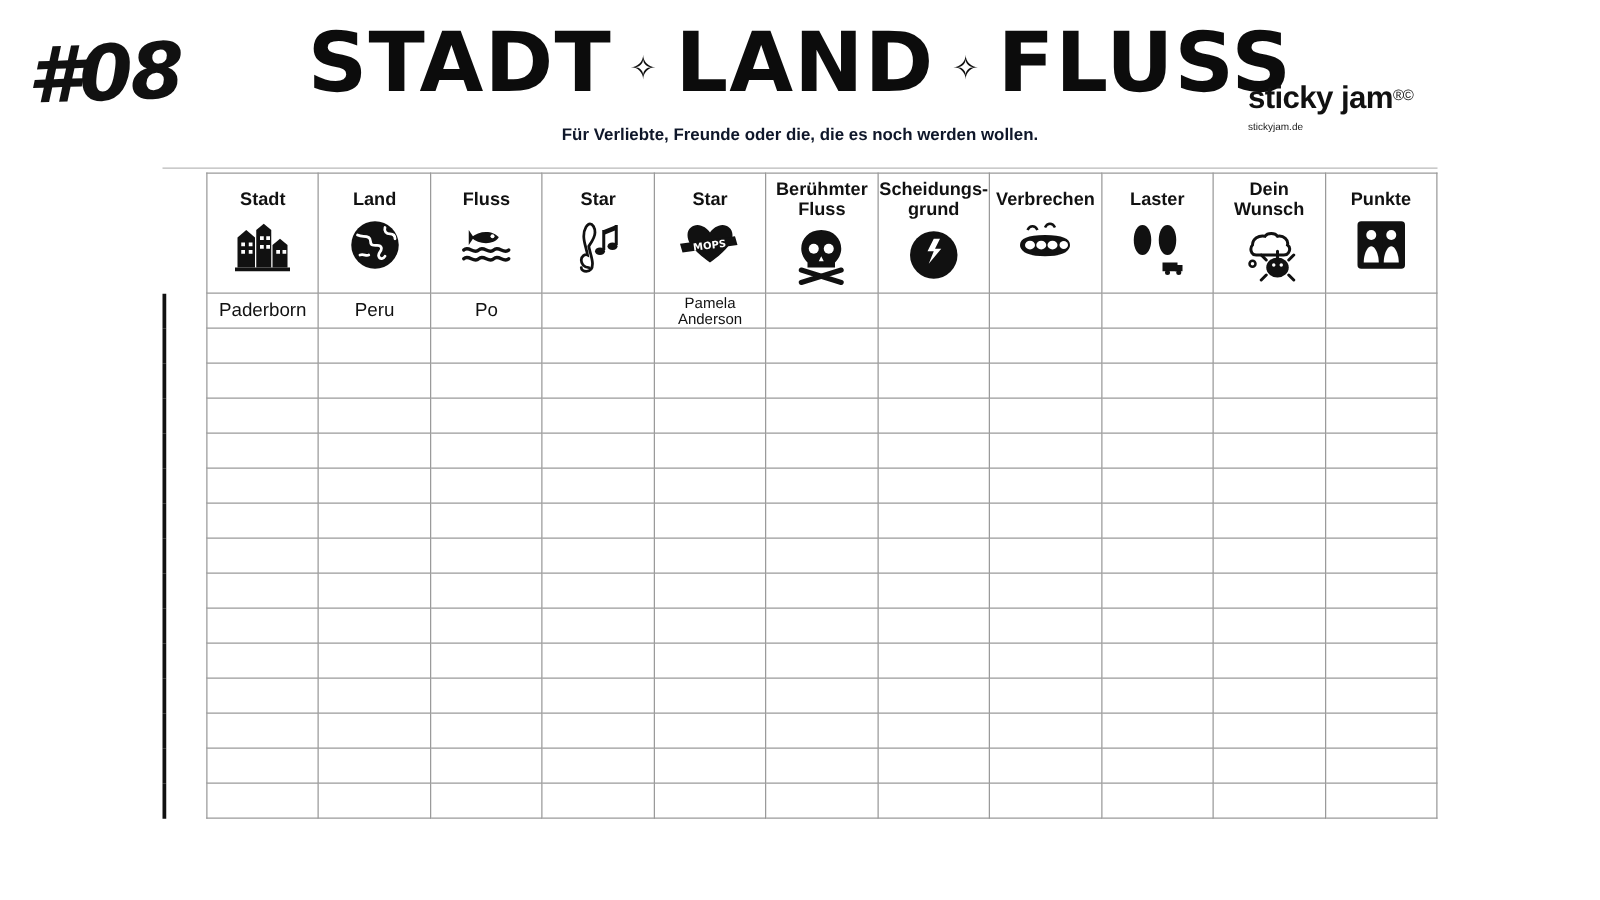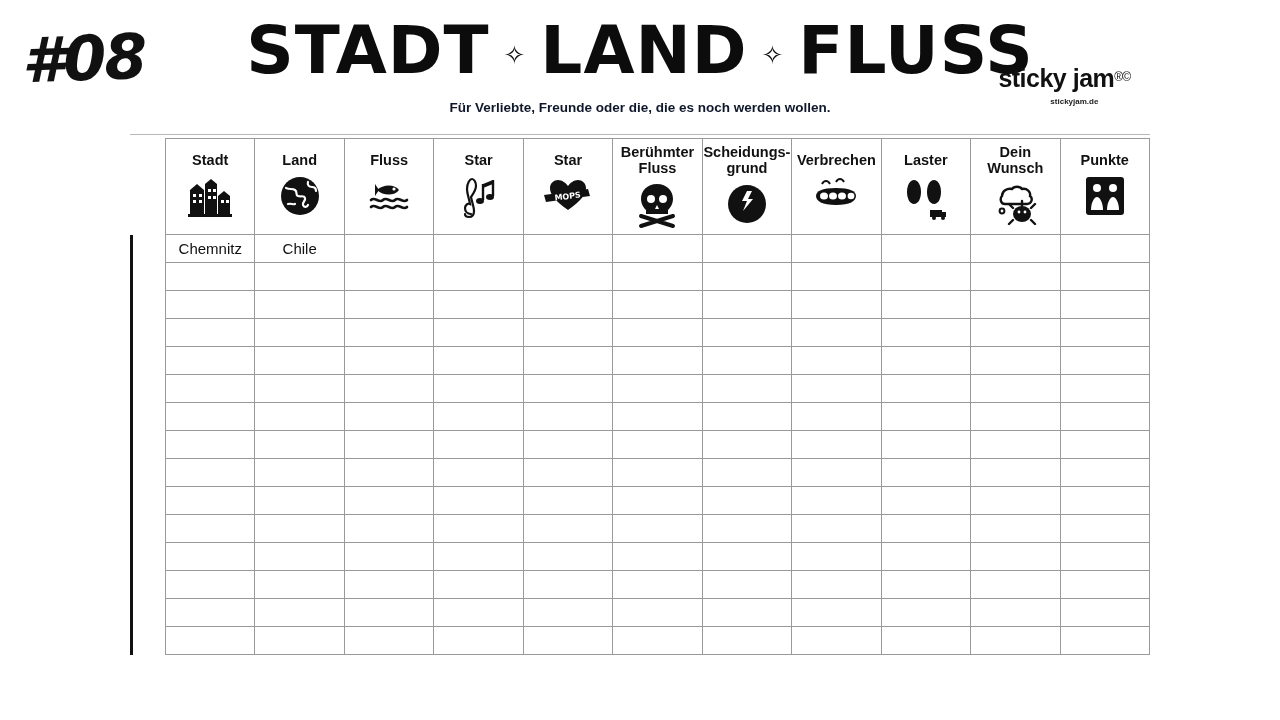--- a/index.html
+++ b/index.html
@@ -74,23 +74,22 @@
     display: inline-block;
     font-size: 12px;
     vertical-align: super;
     letter-spacing: -1px;
     color: #111;
   }
   .brand-url {
     margin-top: 4px;
     font-size: 8px;
     color: #222;
-    text-align: right;
+    text-align: left;
     width: 100px;
-    font-weight: bold;
   }
   
   .grid-wrap {
     position: absolute;
     left: 130px; top: 138px;
     width: 1020px;
   }
   table.grid {
     border-collapse: collapse;
     width: 1020px;
@@ -317,27 +316,27 @@
                 <circle cx="34" cy="18" r="4" fill="#fff"></circle>
                 <path d="M28 40c0-7 3-13 6-13s6 6 6 13z" fill="#fff"></path>
                 <rect x="25" y="12" width="2" height="30" fill="#111"></rect>
               </svg>
             </span>
           </th>
         </tr>
       </thead>
       <tbody>
 
-          <tr>
-            <td class="spacer-cell"></td>
-            <td>Chemnitz</td>
-            <td>Chile</td>
-            <td></td>
-            <td></td>
-            <td></td>
+      <tr>
+            <td class="spacer-cell"></td>
+            <td>Paderborn</td>
+            <td>Peru</td>
+            <td>Po</td>
+            <td></td>
+            <td class="small">Pamela Anderson</td>
             <td></td>
             <td></td>
             <td></td>
             <td></td>
             <td></td>
             <td></td>
           </tr>
           <tr>
             <td class="spacer-cell"></td>
             <td></td>

